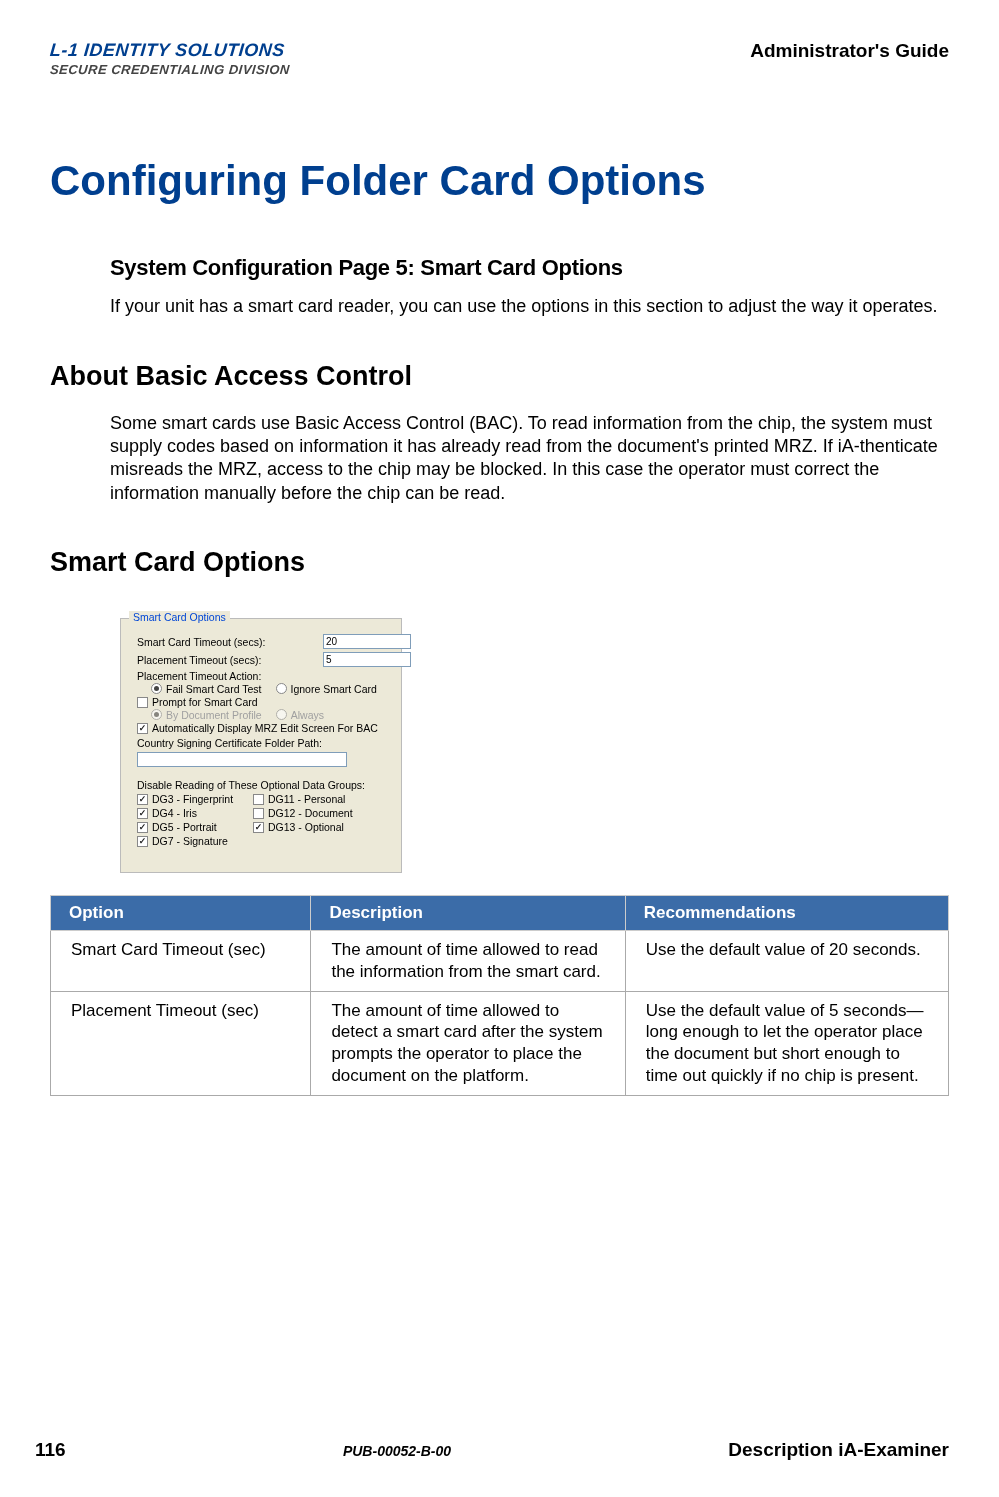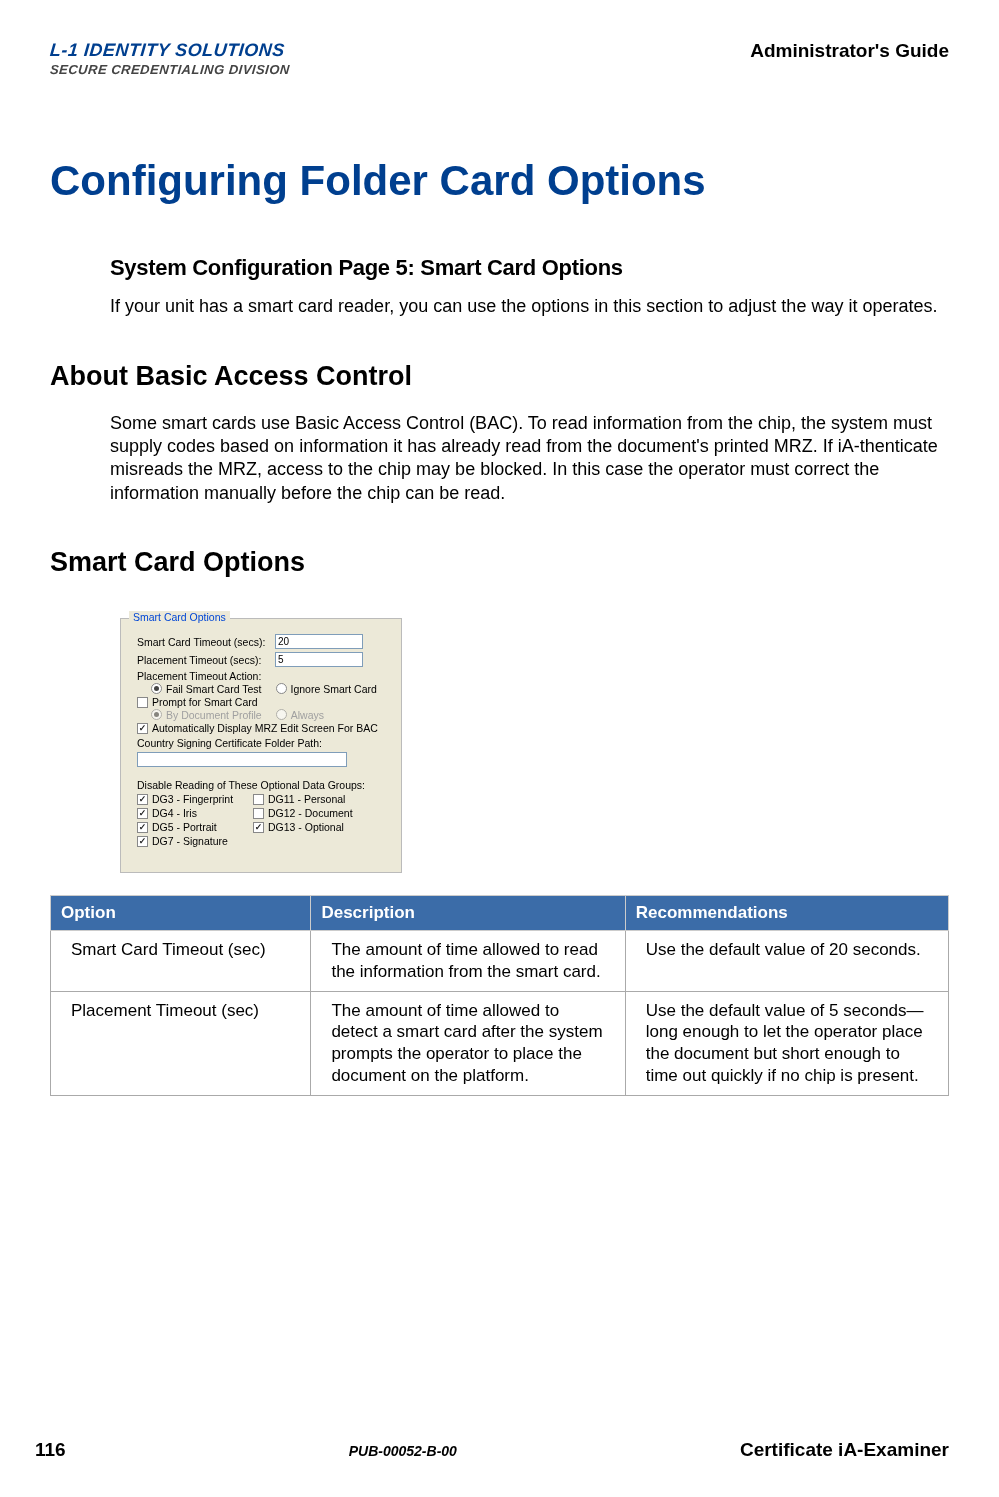--- a/index.html
+++ b/index.html
@@ -33,36 +33,36 @@
       color: #000;
       position: relative;
       padding: 12px 8px 24px 8px;
       margin-left: 70px;
       margin-bottom: 22px;
     }
     .fieldset-label {
       position: absolute; top: -8px; left: 8px;
       background: #ece9d8; padding: 0 4px; color: #0046d5;
     }
-    .opt-row { display: flex; align-items: center; margin: 3px 0 1px 8px; }
+    .opt-row { display: flex; align-items: center; margin: 3px 0 1px 8px; gap: 48px; }
     .opt-label { flex: 0 0 138px; }
     .opt-input { width: 88px; height: 15px; border: 1px solid #7f9db9; background: #fff; font-size: 10px; padding: 0 2px; }
     .opt-input.wide { width: 210px; }
     .radio-row { margin: 1px 0 1px 22px; display: flex; gap: 4px; align-items: flex-start; }
     .check-row { margin: 1px 0 1px 8px; display: flex; gap: 4px; align-items: center; }
     .faux-radio { width: 11px; height: 11px; border: 1px solid #888; border-radius: 50%; background: #fff; display: inline-flex; align-items: center; justify-content: center; }
     .faux-radio.sel::after { content: ""; width: 5px; height: 5px; background: #444; border-radius: 50%; }
     .faux-check { width: 11px; height: 11px; border: 1px solid #888; background: #fff; display: inline-flex; align-items: center; justify-content: center; font-size: 9px; line-height: 1; }
     .faux-check.sel::after { content: "✓"; color: #222; font-weight: bold; }
     .disabled { color: #a0a0a0; }
     .dg-grid { display: grid; grid-template-columns: 110px 120px; margin-left: 8px; column-gap: 6px; }
     .dg-row { display: flex; align-items: center; gap: 4px; margin: 1px 0; }
 
     .opts-table { width: 100%; border-collapse: collapse; font-size: 17px; }
-    .opts-table th { background: #3b6ca8; color: #fff; text-align: left; font-weight: 700; padding: 7px 10px; border: 1px solid #ccc; }
+    .opts-table th { background: #3b6ca8; color: #fff; text-align: left; font-weight: 700; padding: 7px 18px; border: 1px solid #ccc; }
     .opts-table td { border: 1px solid #aaa; padding: 8px 20px; vertical-align: top; line-height: 1.28; }
     .col-opt { width: 29%; } .col-desc { width: 35%; } .col-rec { width: 36%; }
 
     .footer { position: absolute; bottom: 36px; left: 35px; right: 50px; display: flex; justify-content: space-between; align-items: baseline; }
     .footer .pg { font-weight: 700; font-size: 19px; }
     .footer .pub { font-weight: 700; font-size: 14px; font-style: italic; }
     .footer .title { font-weight: 700; font-size: 19px; }
   </style>
 </head>
 <body>
@@ -200,14 +200,14 @@
         <td>Use the default value of 5 seconds— long enough to let the operator place the document but short enough to time out quickly if no chip is present.</td>
       </tr>
     </tbody>
   </table>
 
 </div>
 
 <div class="footer">
   <span class="pg">116</span>
   <span class="pub">PUB-00052-B-00</span>
-  <span class="title">Certificate iA-Examiner</span>
+  <span class="title">Description iA-Examiner</span>
 </div>
 
 </body></html>

